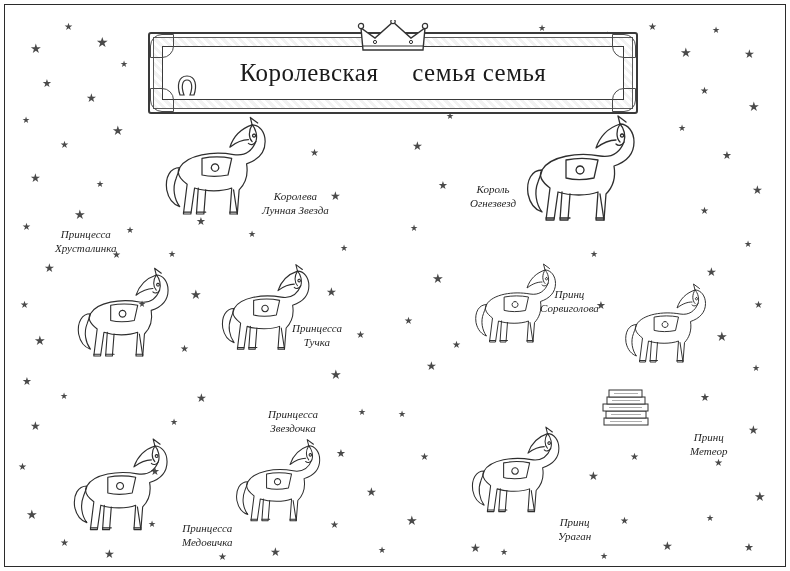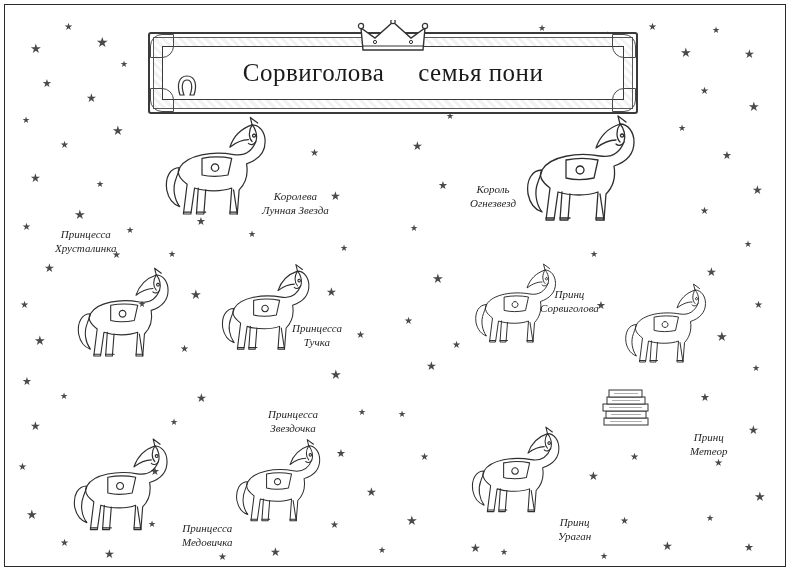--- a/index.html
+++ b/index.html
@@ -237,21 +237,21 @@
       <span class="star" style="left: 500px; top: 548px; font-size: 9px;">★</span>
       <span class="star" style="left: 138px; top: 300px; font-size: 9px;">★</span>
       <span class="star" style="left: 112px; top: 250px; font-size: 10px;">★</span>
       <span class="star" style="left: 248px; top: 230px; font-size: 9px;">★</span>
     </div>
 
   <div class="banner">
     <div class="banner-outer"></div>
     <div class="banner-mid"></div>
     <div class="banner-inner">
-      <span class="banner-title">Сорвиголова     семья пони</span>
+      <span class="banner-title">Королевская     семья семья</span>
     </div>
 
     <svg class="crown" viewBox="0 0 72 34">
       <path d="M6 30 L4 8 L18 18 L36 2 L54 18 L68 8 L66 30 Z" fill="#fff" stroke="#333" stroke-width="1.4"></path>
       <path d="M6 26 L66 26" stroke="#333" stroke-width="1.2"></path>
       <circle cx="4" cy="6" r="2.6" fill="#fff" stroke="#333" stroke-width="1.2"></circle>
       <circle cx="68" cy="6" r="2.6" fill="#fff" stroke="#333" stroke-width="1.2"></circle>
       <circle cx="36" cy="1.5" r="2.2" fill="#fff" stroke="#333" stroke-width="1.2"></circle>
       <circle cx="18" cy="22" r="1.6" fill="#fff" stroke="#333" stroke-width="1"></circle>
       <circle cx="54" cy="22" r="1.6" fill="#fff" stroke="#333" stroke-width="1"></circle>

